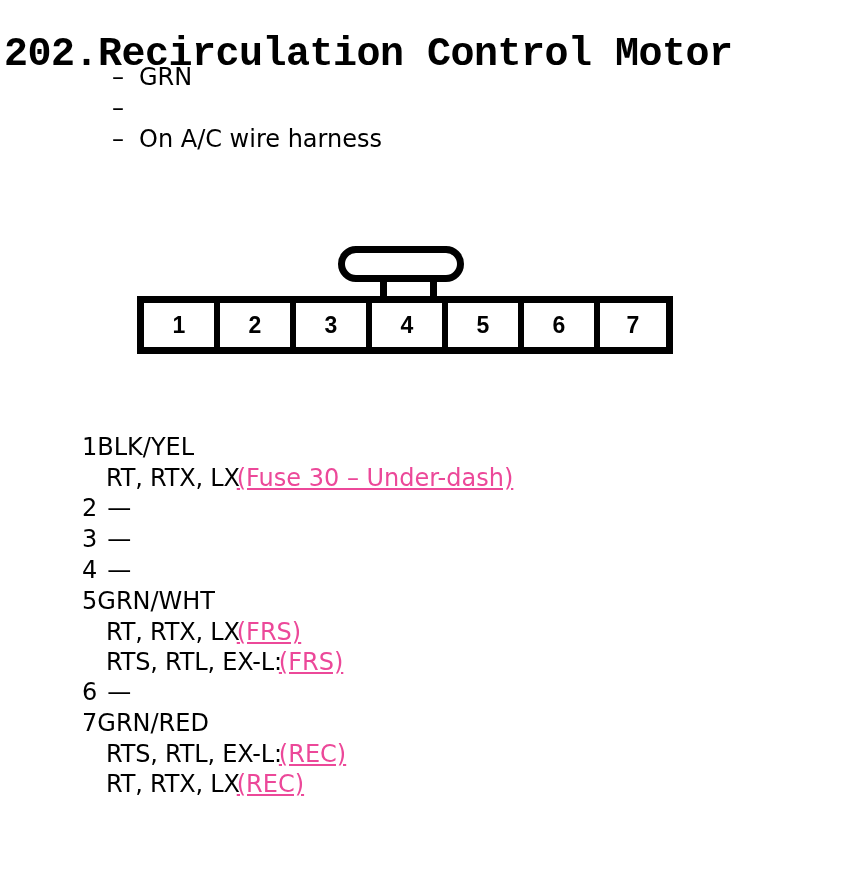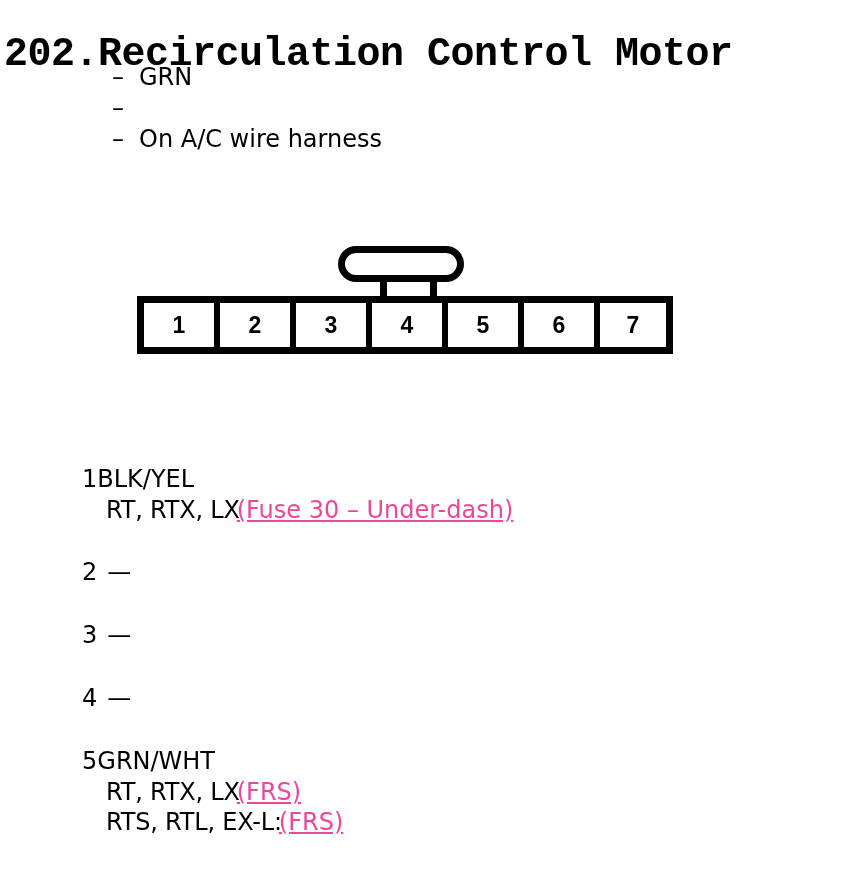--- a/index.html
+++ b/index.html
@@ -116,21 +116,21 @@
     border-right: none;
   }
 
   
   #pin-list {
     position: absolute;
     left: 82px;
     top: 432px;
     width: 740px;
   }
-  .pin-block { margin-bottom: 0; margin-top: 32px; }
+  .pin-block { margin-bottom: 0; }
   .pin-head {
     font-size: 24px;
     line-height: 31px;
     white-space: nowrap;
   }
   .pin-head .pin-num { }
   .pin-head .pin-empty { padding-left: 10px; }
   .pin-sub {
     font-size: 24px;
     line-height: 30px;
@@ -191,16 +191,17 @@
     </div>
     <div class="pin-block">
       <div class="pin-head"><span class="pin-num">5</span><span class="pin-wire">GRN/WHT</span></div>
       <div class="pin-sub"><span class="trim-name">RT, RTX, LX</span><span class="circuit">(FRS)</span></div>
       <div class="pin-sub"><span class="trim-name">RTS, RTL, EX-L:</span><span class="circuit">(FRS)</span></div>
     </div>
     <div class="pin-block">
       <div class="pin-head"><span class="pin-num">6</span><span class="pin-empty">—</span></div>
     </div>
     <div class="pin-block">
+      <div class="pin-head"><span class="pin-num">7</span><span class="pin-wire">GRN/RED</span></div>
       <div class="pin-sub"><span class="trim-name">RTS, RTL, EX-L:</span><span class="circuit">(REC)</span></div>
       <div class="pin-sub"><span class="trim-name">RT, RTX, LX</span><span class="circuit">(REC)</span></div>
     </div>
   </div>
 
 </body></html>

